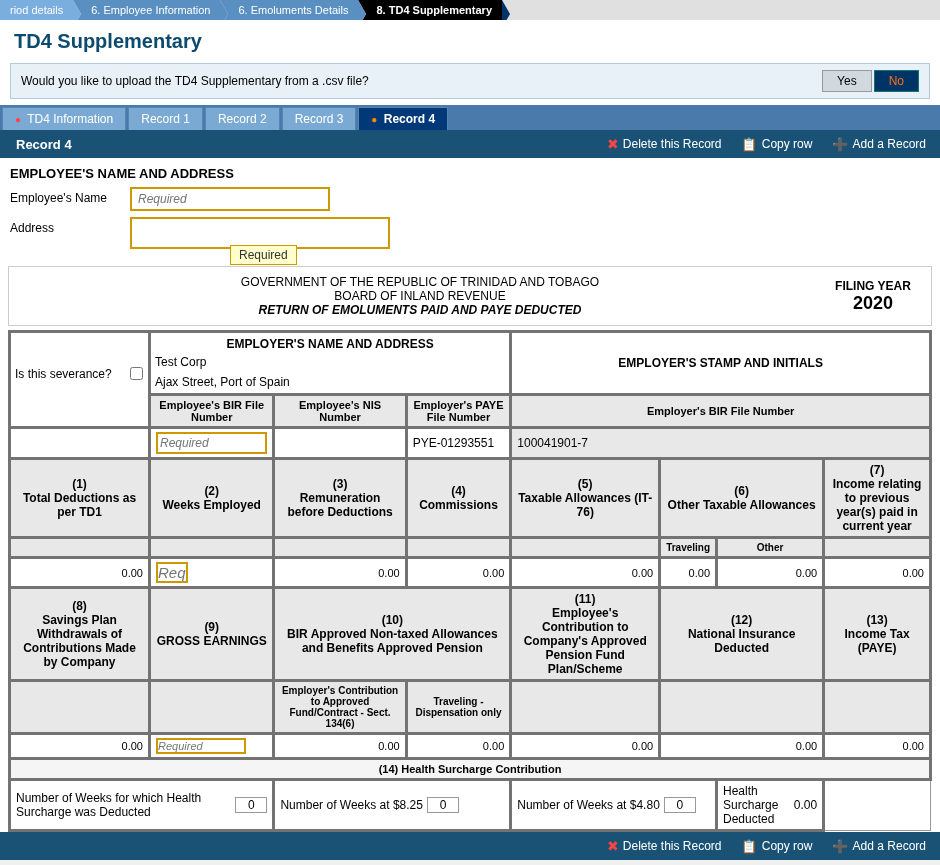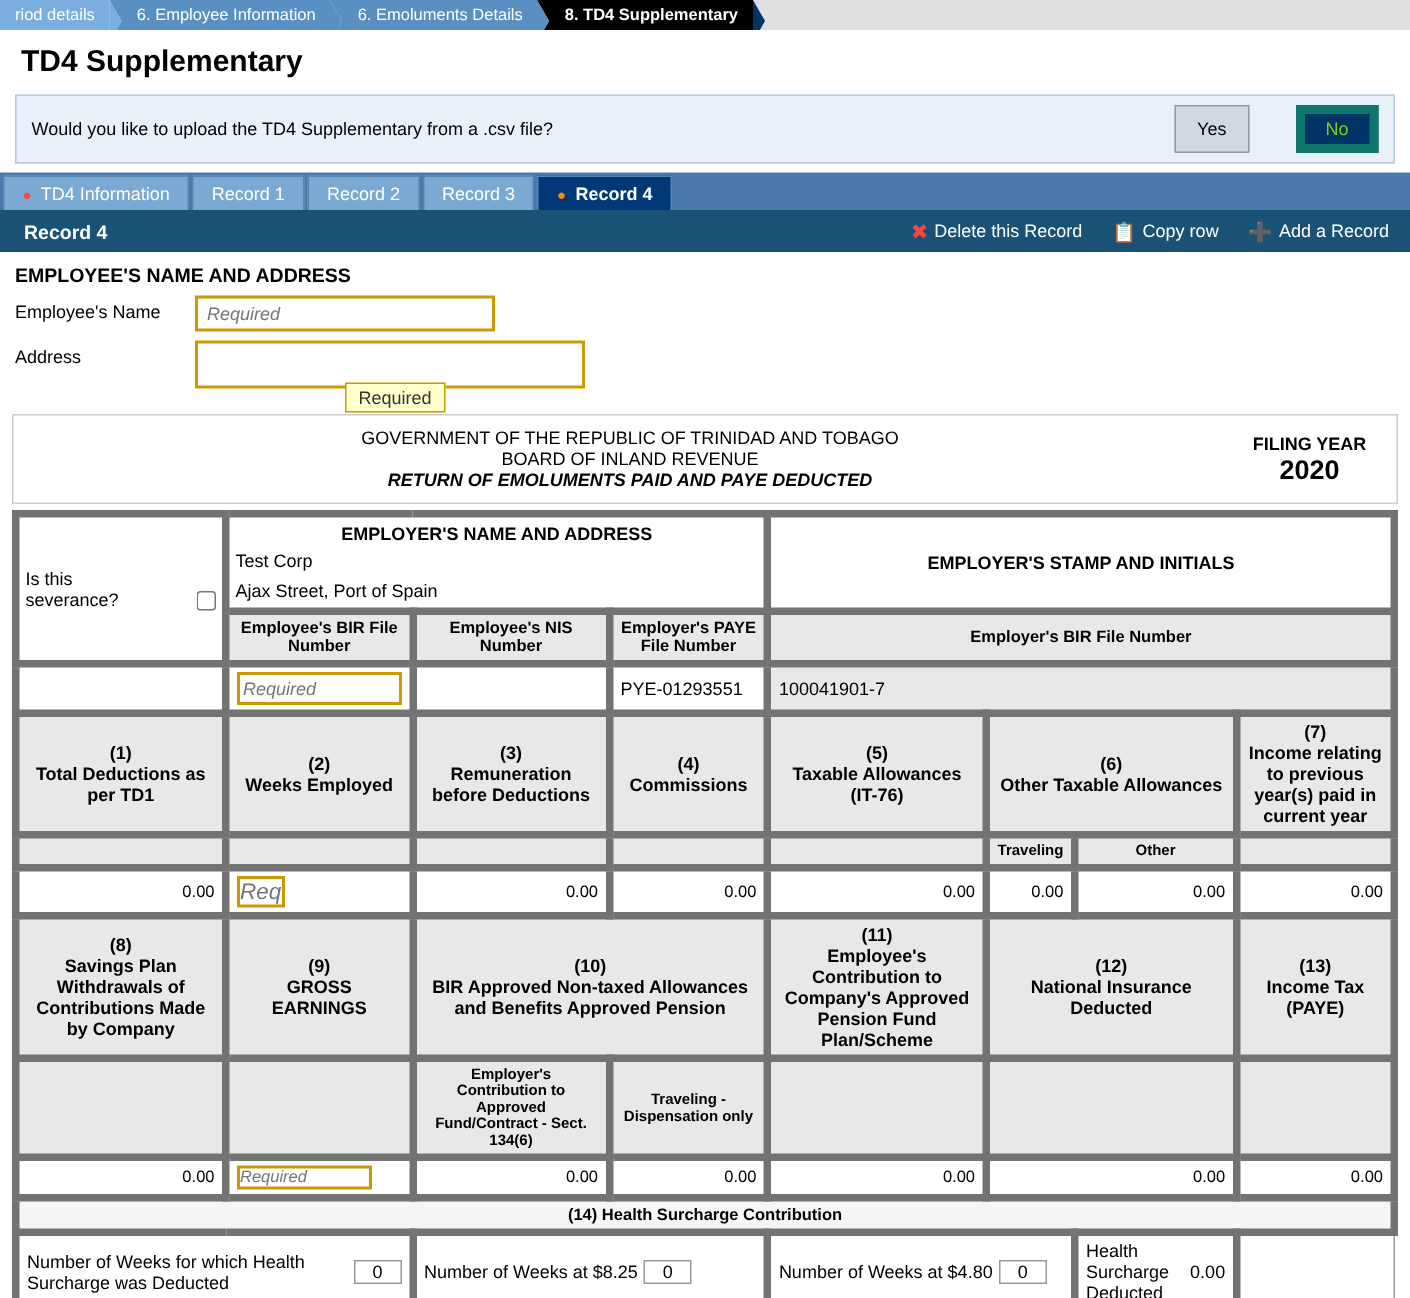--- a/index.html
+++ b/index.html
@@ -25,27 +25,27 @@
       border-style: solid;
       border-color: transparent transparent transparent currentColor;
       border-width: 14px 0 14px 8px;
       z-index: 1;
     }
     .breadcrumb-item.active::after { color: #003366; }
     .breadcrumb-item:not(.active)::after { color: #5a8fc2; }
     .breadcrumb-item:first-child::after { color: #7aaedf; }
 
     
-    .page-title { padding: 10px 14px; font-size: 20px; font-weight: bold; color: #000000; }
+    .page-title { padding: 10px 14px; font-size: 20px; font-weight: bold; color: #0c4a6e; }
 
     
     .upload-row { display: flex; align-items: center; justify-content: space-between; background: #e8f0f8; border: 1px solid #b0c8e0; margin: 0 10px 6px; padding: 6px 10px; }
-    .upload-buttons { display: flex; gap: 16px; }
+    .upload-buttons { display: flex; gap: 2px; }
     .btn-yes { padding: 3px 14px; background: #d0d8e0; border: 1px solid #999; cursor: pointer; font-size: 12px; }
-    .btn-no { padding: 3px 14px; background: #003366; color: #84cc16; border: 6px solid #0f766e; cursor: pointer; font-size: 12px; margin-left: 15px; }
+    .btn-no { padding: 3px 14px; background: #003366; color: #f97316; border: 1px solid #0f766e; cursor: pointer; font-size: 12px; }
 
     
     .tabs-bar { background: #4a7aac; display: flex; align-items: center; padding: 2px 0 0 2px; }
     .tab { padding: 4px 12px; background: #7aaad4; color: white; cursor: pointer; border: 1px solid #5585b0; border-bottom: none; margin-right: 2px; font-size: 12px; position: relative; }
     .tab.active { background: #003878; font-weight: bold; color: white; }
     .tab-dot { color: #ff4444; margin-right: 3px; font-size: 10px; }
 
     
     .record-bar { background: #1a5276; display: flex; align-items: center; justify-content: space-between; padding: 4px 8px; }
     .record-label { color: white; font-weight: bold; font-size: 13px; padding: 2px 8px; background: #1a5276; }
@@ -62,21 +62,21 @@
     .emp-section { padding: 8px 10px; }
     .emp-section-title { font-weight: bold; font-size: 13px; margin-bottom: 6px; }
     .emp-field { display: flex; align-items: flex-start; margin-bottom: 6px; }
     .emp-field-label { width: 120px; font-size: 12px; padding-top: 4px; }
     .emp-field-input { position: relative; }
     .emp-field-input input { width: 200px; padding: 3px 6px; border: 2px solid #cc9900; font-style: italic; color: #888; font-size: 12px; }
     .required-tooltip { position: absolute; top: 28px; left: 100px; background: #ffffcc; border: 1px solid #cc9900; padding: 2px 8px; font-size: 12px; color: #333; z-index: 10; white-space: nowrap; }
 
     
     .main-table { width: 100%; border-collapse: collapse; border: 1px solid #999; }
-    .main-table td, .main-table th { border: 5px solid #737373; padding: 3px 5px; vertical-align: middle; font-size: 11px; }
+    .main-table td, .main-table th { border: 3px solid #737373; padding: 3px 5px; vertical-align: middle; font-size: 11px; }
     .main-table .header-cell { background: #e8e8e8; text-align: center; font-weight: bold; font-size: 11px; }
     .cell-number { text-align: right; font-size: 12px; }
     .input-required { border: 2px solid #cc9900 !important; color: #888; font-style: italic; }
     .gray-bg { background: #e8e8e8; }
     .section-header { text-align: center; font-weight: bold; background: #f5f5f5; font-size: 11px; }
 
     
     .bottom-bar { background: #1a5276; display: flex; align-items: center; justify-content: flex-end; padding: 4px 8px; gap: 8px; }
 
     .outer { background: white; }
@@ -174,21 +174,21 @@
       </div>
     </div>
 
     <div class="outer-pad">
       <table class="main-table">
 
         <tbody>
             <tr>
           <td rowspan="2" style="width:140px; vertical-align:top; padding:4px;">
             <div style="margin-bottom:30px;"></div>
-            <div style="display:flex; align-items:flex-end; gap:18px;">
+            <div style="display:flex; align-items:flex-start; gap:18px;">
               <span>Is this severance?</span>
               <input type="checkbox" style="">
             </div>
           </td>
           <td colspan="3" style="vertical-align:top; padding:4px;">
             <div style="font-weight:bold; text-align:center; margin-bottom:4px;">EMPLOYER'S NAME AND ADDRESS</div>
             <div>Test Corp</div>
             <div style="margin-top:6px;">Ajax Street, Port of Spain</div>
           </td>
           <td colspan="4" style="text-align:center; vertical-align:middle;">

